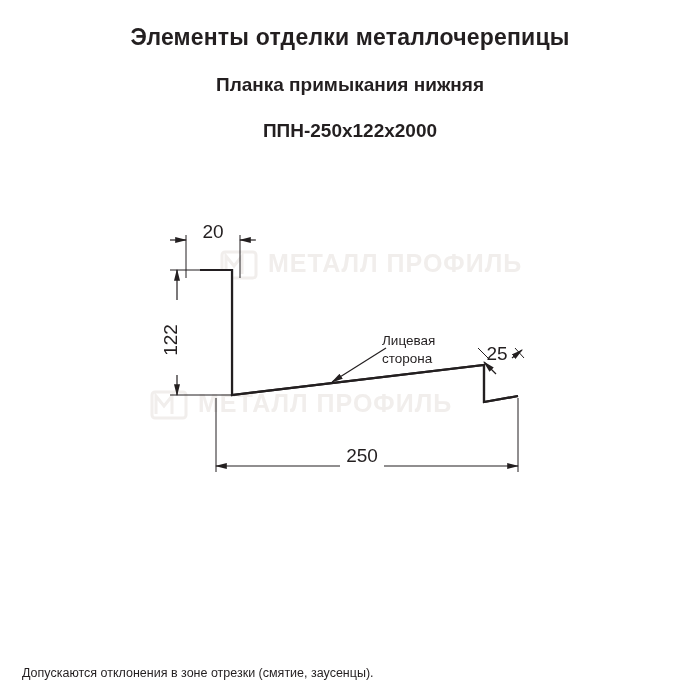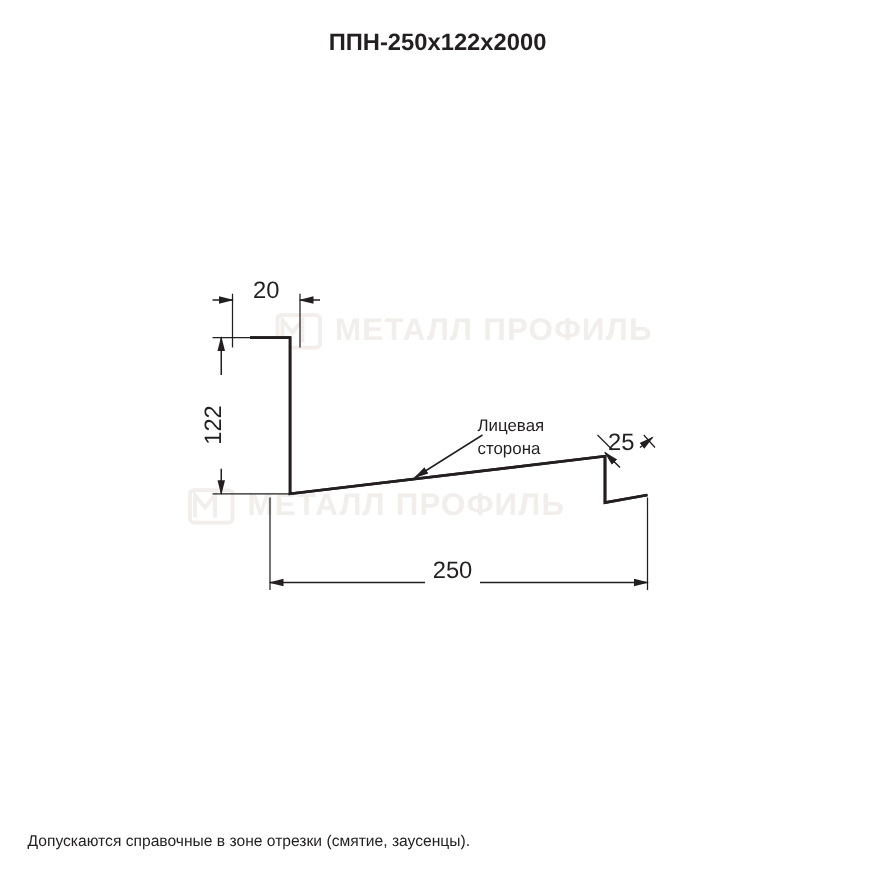--- a/index.html
+++ b/index.html
@@ -37,21 +37,21 @@
   .title-sub {
     font-size: 19px;
     font-weight: bold;
     line-height: 26px;
     margin-top: 20px;
   }
   .title-code {
     font-size: 19px;
     font-weight: bold;
     line-height: 26px;
-    margin-top: 0;
+    margin-top: 20px;
   }
   .drawing {
     position: absolute;
     top: 170px;
     left: 0;
     width: 612px;
     height: 360px;
   }
   .watermark-layer {
     position: absolute;
@@ -81,20 +81,22 @@
     font-size: 13.5px;
     fill: #231f20;
   }
 </style>
 </head>
 <body>
 
 <div class="page">
 
   <div class="title-block">
+    <div class="title-main">Элементы отделки металлочерепицы</div>
+    <div class="title-sub">Планка примыкания нижняя</div>
     <div class="title-code">ППН-250х122х2000</div>
   </div>
 
   <div class="watermark-layer">
     <svg width="700" height="360" viewBox="0 0 700 360" xmlns="http://www.w3.org/2000/svg">
       <g fill="#f1eeec" font-family="Liberation Sans, sans-serif" font-size="25" font-weight="bold" letter-spacing="1">
         <g transform="translate(222,100)">
           <rect x="0" y="-18" width="34" height="26" rx="3" fill="none" stroke="#f1eeec" stroke-width="3"></rect>
           <path d="M4 4 L4 -14 L12 -4 L20 -14 L20 4" fill="none" stroke="#f1eeec" stroke-width="3"></path>
           <text x="46" y="2">МЕТАЛЛ ПРОФИЛЬ</text>
@@ -171,16 +173,16 @@
       <g>
         <line x1="332" y1="212" x2="386" y2="178" stroke="#231f20" stroke-width="1.2" marker-start="url(#arrR)"></line>
         <text class="note-text" x="382" y="175">Лицевая</text>
         <text class="note-text" x="382" y="193">сторона</text>
       </g>
 
     </svg>
   </div>
 
   <div class="footer">
-    <div>Допускаются справочные в зоне отрезки (смятие, заусенцы).</div>
+    <div>Допускаются отклонения в зоне отрезки (смятие, заусенцы).</div>
   </div>
 
 </div>
 
 </body></html>

